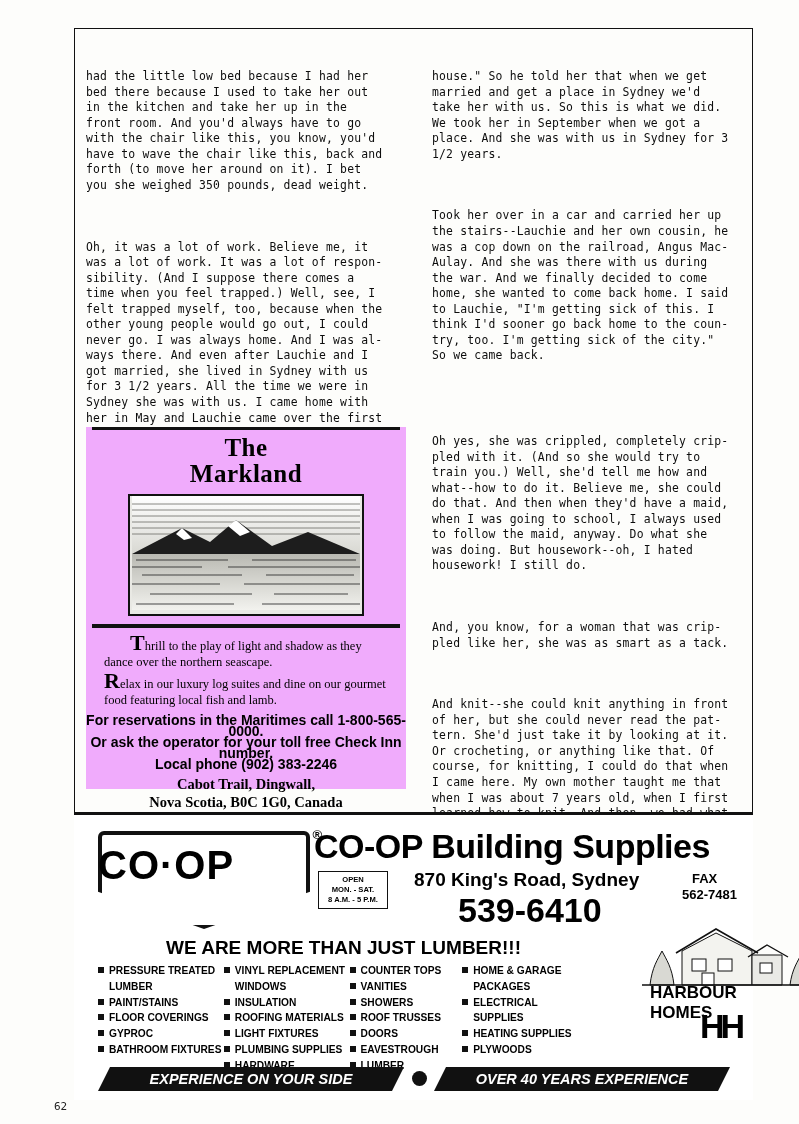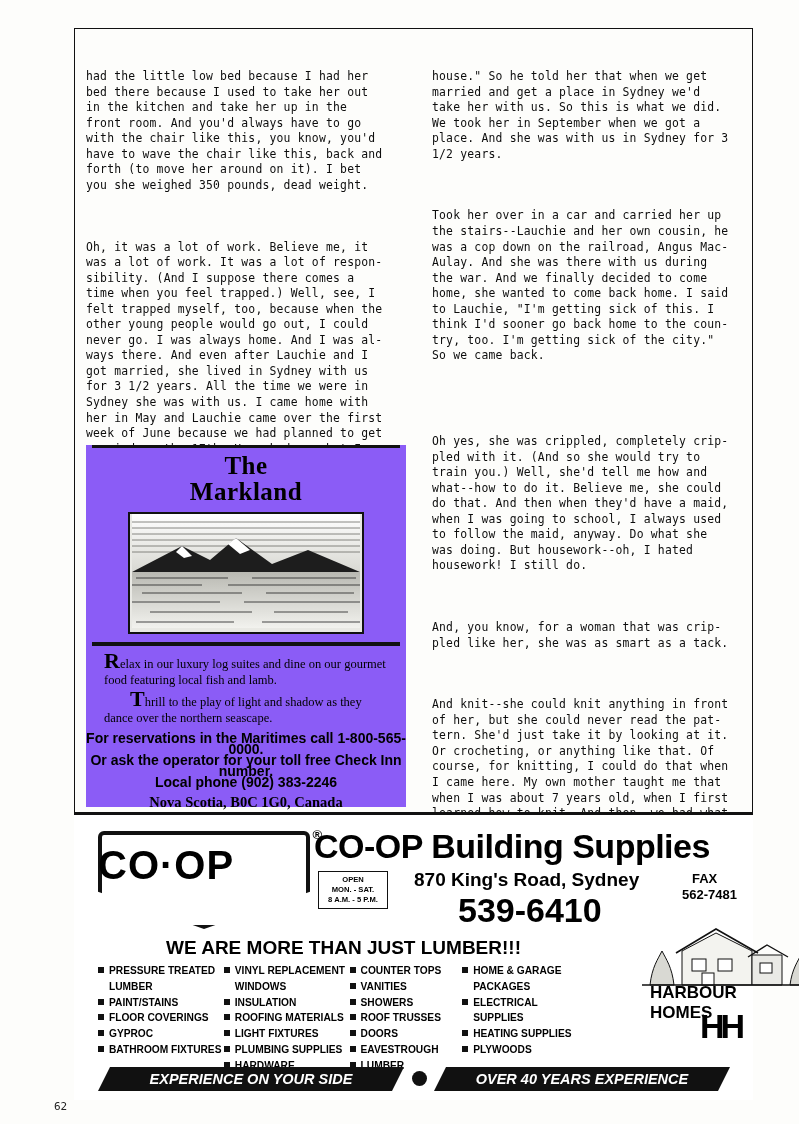--- a/index.html
+++ b/index.html
@@ -64,24 +64,24 @@
     width: 324px;
   }
   #right-col {
     left: 432px; top: 38px;
     width: 326px;
   }
 
   
   .markland {
     position: absolute;
-    left: 86px; top: 445px;
+    left: 86px; top: 427px;
     width: 320px;
     height: 362px;
-    background: #8b5cf6;
+    background: #f0abfc;
     text-align: center;
   }
   .markland .rule {
     height: 3px;
     background: #111;
     margin: 0 6px 0 6px;
   }
   .markland .rule.thin { height: 2px; }
   .markland .title1 {
     font-family: "Liberation Serif", serif;
@@ -442,29 +442,30 @@
           <line x1="18" y1="98" x2="120" y2="98"></line>
           <line x1="142" y1="98" x2="216" y2="98"></line>
           <line x1="4" y1="108" x2="102" y2="108"></line>
           <line x1="130" y1="108" x2="228" y2="108"></line>
         </g>
       </svg>
     </div>
     <div class="rule thin"></div>
     <div class="rule thin"></div>
     <div class="body">
+      <p style="text-indent:26px;"><span class="dropcap">T</span><span>hrill to the play of light and shadow as they dance over the northern seascape.</span></p>
       <p><span class="dropcap">R</span><span>elax in our luxury log suites and dine on our gourmet food featuring local fish and lamb.</span></p>
-      <p style="text-indent:26px;"><span class="dropcap">T</span><span>hrill to the play of light and shadow as they dance over the northern seascape.</span></p>
     </div>
     <div class="small">
       <div>For reservations in the Maritimes call 1-800-565-0000.</div>
       <div>Or ask the operator for your toll free Check Inn number.</div>
       <div>Local phone (902) 383-2246</div>
     </div>
     <div class="addr">
+      <div>Cabot Trail, Dingwall,</div>
       <div>Nova Scotia, B0C 1G0, Canada</div>
     </div>
   </div>
 
   <div class="coop">
 
     <div class="coop-logo">
       <div class="hex"></div>
       <div class="word">CO·OP</div>
       <div class="reg">®</div>

